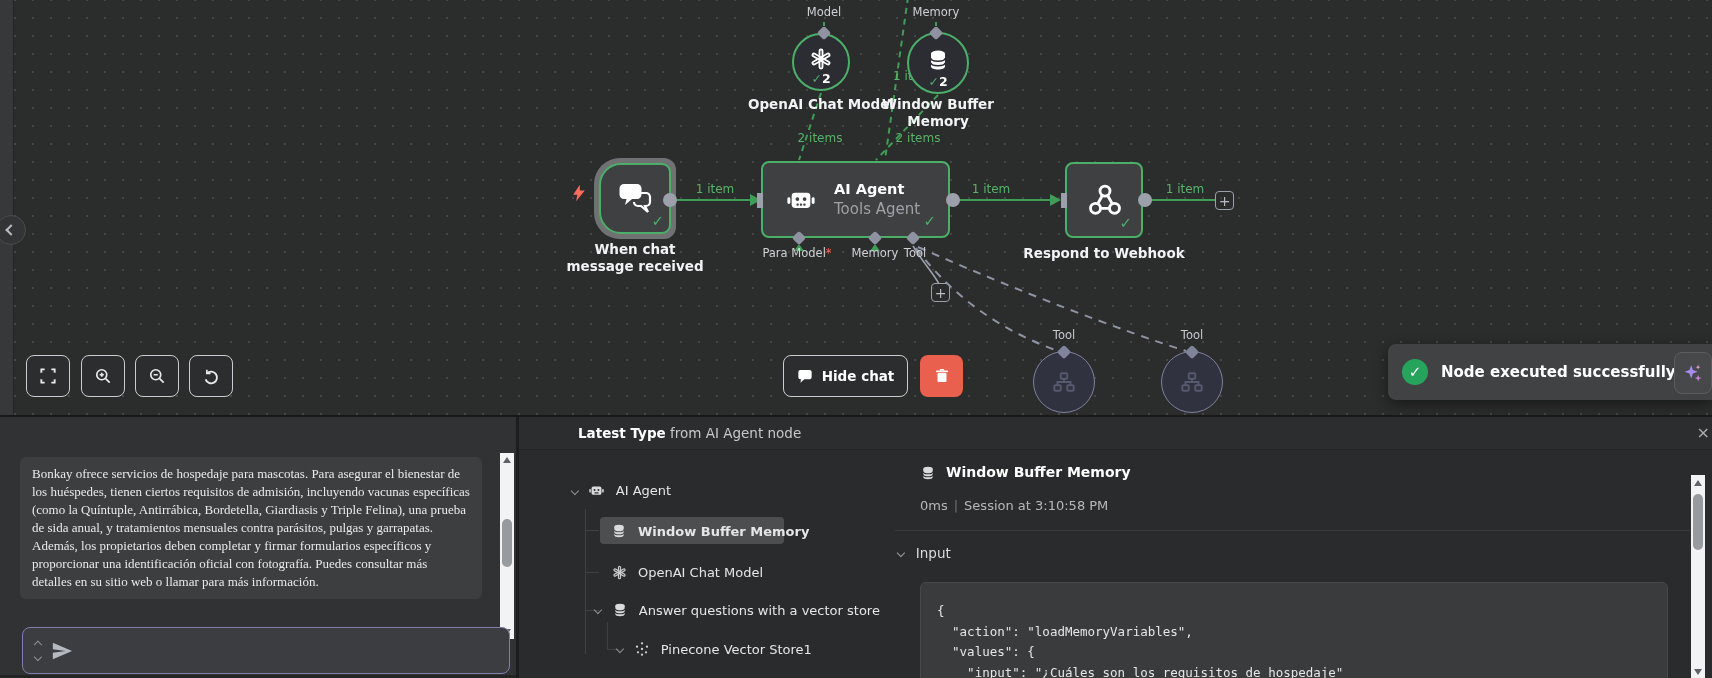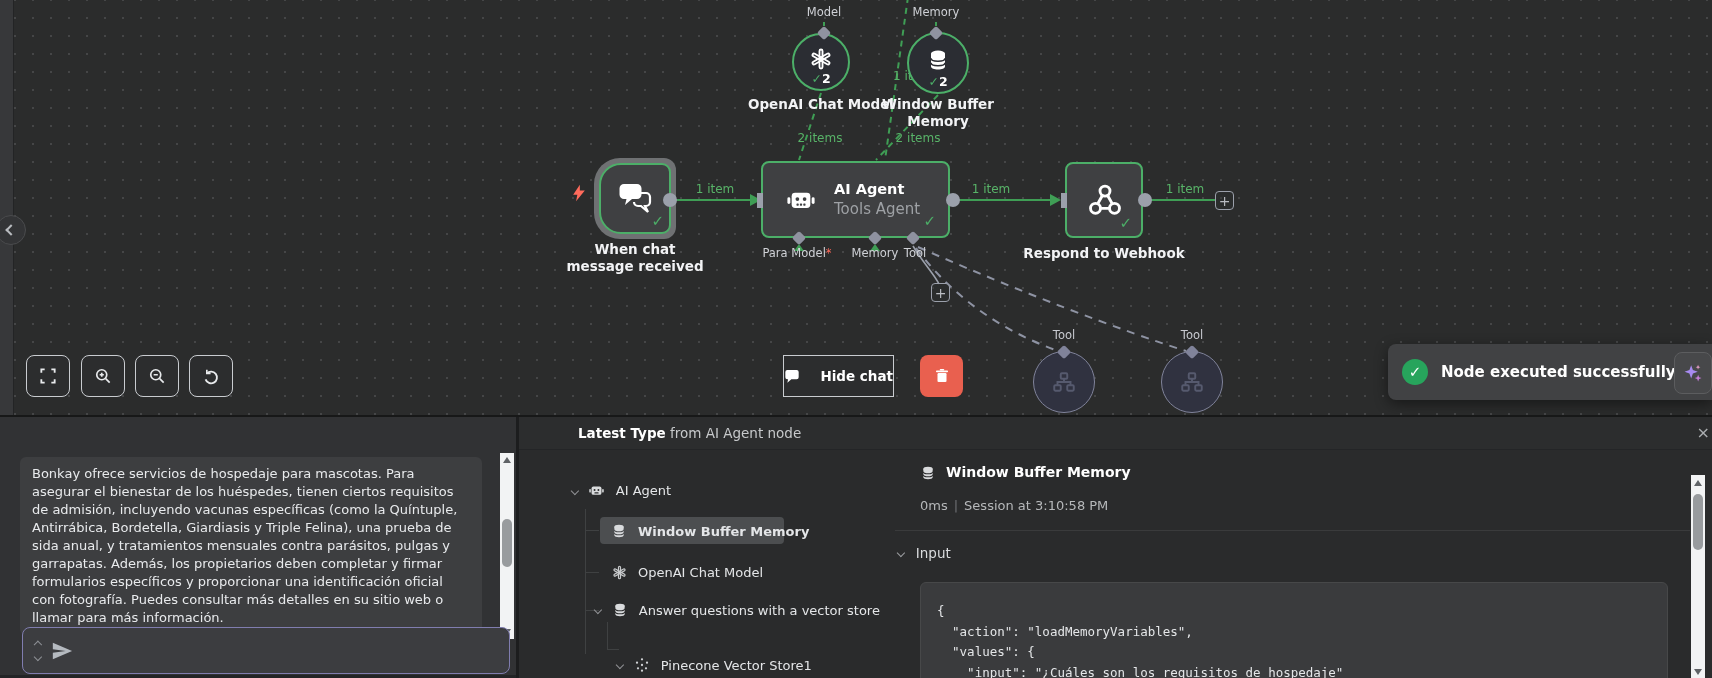--- a/index.html
+++ b/index.html
@@ -38,22 +38,22 @@
     display:flex;flex-direction:column;align-items:center;justify-content:center;}
   .circlenode .badge{position:absolute;bottom:3px;width:100%;text-align:center;font-size:12.5px;color:#fff;font-weight:bold;}
   .circlenode .badge .ck{color:#4caf68;}
   .nlabel{position:absolute;color:#f2f3f5;font-weight:bold;font-size:13.5px;text-align:center;z-index:2;line-height:17px;}
   .toolcircle{position:absolute;width:62px;height:62px;border-radius:50%;background:#303240;border:1.5px solid #80839a;z-index:2;
     display:flex;align-items:center;justify-content:center;box-sizing:border-box;}
 
   
   .cbtn{position:absolute;width:44px;height:42px;background:#2c2d2e;border:1px solid #c9ccd0;border-radius:8px;
     display:flex;align-items:center;justify-content:center;z-index:5;box-sizing:border-box;}
-  .hidechat{position:absolute;left:783px;top:355px;width:111px;height:42px;background:#2c2d2e;border:1px solid #c9ccd0;
-    border-radius:0;display:flex;align-items:center;justify-content:space-between;gap:9px;color:#fff;font-weight:bold;
+  .hidechat{position:absolute;left:783px;top:355px;width:125px;height:42px;background:#2c2d2e;border:1px solid #c9ccd0;
+    border-radius:8px;display:flex;align-items:center;justify-content:center;gap:9px;color:#fff;font-weight:bold;
     font-size:13.5px;z-index:5;box-sizing:border-box;}
   .trashbtn{position:absolute;left:920px;top:355px;width:43px;height:42px;background:#e9604f;border-radius:8px;
     display:flex;align-items:center;justify-content:center;z-index:5;}
 
   
   .toast{position:absolute;left:1388px;top:344px;width:324px;height:56px;background:#414244;border-radius:8px 0 0 8px;
     box-shadow:0 4px 14px rgba(0,0,0,.45);display:flex;align-items:center;padding-left:14px;gap:13px;z-index:7;box-sizing:border-box;}
   .toast .okc{width:26px;height:26px;border-radius:50%;background:#27a45c;color:#fff;font-size:15px;font-weight:bold;
     display:flex;align-items:center;justify-content:center;flex:none;}
   .toast .msg{color:#fff;font-weight:bold;font-size:15px;}
@@ -62,21 +62,21 @@
 
   
   #bottom{position:absolute;left:0;top:415px;width:1712px;height:263px;background:#2a2b2c;border-top:2px solid #171818;box-sizing:border-box;}
   #chatpane{position:absolute;left:0;top:0;width:516px;height:263px;background:#313234;}
   .paneheader{height:32px;display:flex;align-items:center;border-bottom:1px solid #242527;background:#2d2e30;}
   #chatpane .title{color:#fff;font-weight:bold;font-size:13.5px;margin-left:25px;}
   .sessionrow{margin-left:auto;margin-right:18px;display:flex;align-items:center;gap:10px;}
   .sessionrow .slabel{color:#8f9194;font-size:13px;}
   .sessionrow .sid{color:#bcbec1;font-size:13px;}
   .bubble{position:absolute;left:20px;top:40px;width:462px;background:#3d3e40;border-radius:6px;padding:8px 12px;box-sizing:border-box;
-    color:#e8eaec;font-size:13px;line-height:18px;}
+    color:#e8eaec;font-size:13px;line-height:18px;font-family:Liberation Serif, serif;}
   .vscroll{position:absolute;width:14px;background:#f2f3f4;}
   .vthumb{position:absolute;left:2px;width:10px;background:#989b9e;border-radius:5px;}
   .tri-up{position:absolute;left:3px;width:0;height:0;border-left:4px solid transparent;border-right:4px solid transparent;border-bottom:6px solid #5f6266;}
   .tri-down{position:absolute;left:3px;width:0;height:0;border-left:4px solid transparent;border-right:4px solid transparent;border-top:6px solid #5f6266;}
   .chatinput{position:absolute;left:22px;top:210px;width:488px;height:47px;background:#3c3d40;border:1.5px solid #807daf;
     border-radius:8px;display:flex;align-items:center;box-sizing:border-box;padding:0 12px;gap:10px;}
   .chatinput .arrows{display:flex;flex-direction:column;gap:6px;align-items:center;}
   .chatinput input{flex:1;background:transparent;border:none;outline:none;color:#d7d9dc;font-size:15px;
     font-family:"DejaVu Sans","Liberation Sans",sans-serif;}
   .chatinput input::placeholder{color:#5e6166;}
@@ -429,21 +429,21 @@
           <svg width="16" height="16" viewBox="0 0 24 24">
               <path d="M5 5.5 v13 c0 1.7 3.1 3 7 3 s7-1.3 7-3 v-13" fill="#d9dbdd"></path>
               <ellipse cx="12" cy="5.5" rx="7" ry="3" fill="#d9dbdd"></ellipse>
               <path d="M5 10.2 c0 1.7 3.1 3 7 3 s7-1.3 7-3" stroke="#2a2b2c" stroke-width="1.6" fill="none"></path>
               <path d="M5 14.7 c0 1.7 3.1 3 7 3 s7-1.3 7-3" stroke="#2a2b2c" stroke-width="1.6" fill="none"></path>
             </svg>
         </span>
         <span>Answer questions with a vector store</span>
       </div>
 
-      <div class="treerow" style="left:98px;top:240px;">
+      <div class="treerow" style="left:98px;top:224px;">
         <span class="chv down sm" style="border-color:#8f9194;"></span>
         <span class="icon">
           <svg width="16" height="16" viewBox="0 0 24 24" fill="#cfd1d4">
               <circle r="1.7" cx="12" cy="3.5"></circle>
               <circle r="1.7" cx="4.5" cy="8.5"></circle>
               <circle r="1.7" cx="19.5" cy="8.5"></circle>
               <circle r="1.7" cx="12" cy="12"></circle>
               <circle r="1.7" cx="6" cy="17"></circle>
               <circle r="1.7" cx="18" cy="17"></circle>
               <circle r="1.7" cx="12" cy="20.5"></circle>

